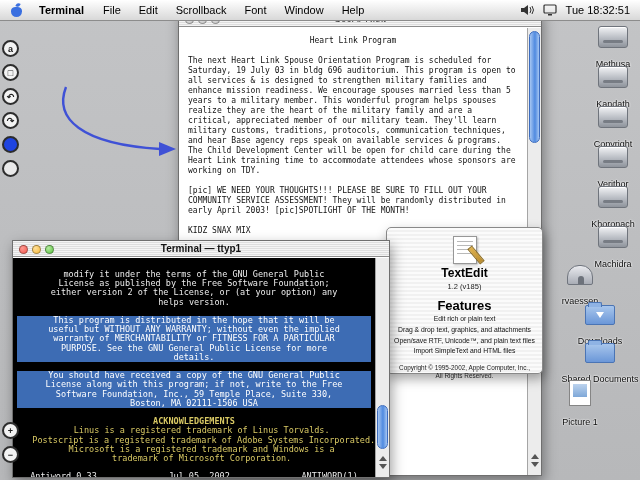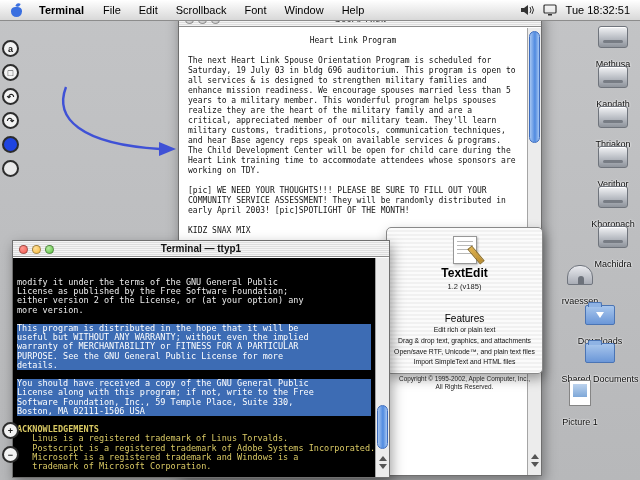--- a/index.html
+++ b/index.html
@@ -89,30 +89,30 @@
     box-shadow:2px 5px 12px rgba(0,0,0,.35); }
   .te-icon { width:24px; height:28px; margin:8px auto 2px; background:#fff;
     border:1px solid #979797; position:relative;
     box-shadow:1px 1px 2px rgba(0,0,0,.25); }
   .te-icon::before { content:""; position:absolute; left:3px; right:3px; top:4px; height:16px;
     background:repeating-linear-gradient(180deg,#b9b9b9 0 1px,transparent 1px 4px); }
   .te-icon::after { content:""; position:absolute; right:-3px; bottom:-2px; width:4px; height:18px;
     background:linear-gradient(#e0b24e,#b98c2e); transform:rotate(-40deg); border:1px solid #8a6a20; }
   .about-app { font-size:12px; font-weight:bold; margin-top:2px; }
   .about-ver { font-size:7.5px; margin-top:2px; color:#222; }
-  .about-feat-h { font-size:10px; font-weight:normal; margin-top:22px; }
+  .about-feat-h { font-size:13px; font-weight:bold; margin-top:7px; }
   .about-feat { font-size:6.8px; line-height:8.8px; margin-top:2px; color:#111; }
   .about-copy { font-size:6.4px; line-height:8px; margin-top:8px; padding:0 10px; color:#222; }
 
   
   .term-window { left:12px; top:240px; width:378px; height:238px; z-index:30; }
   .term-content { position:absolute; top:17px; left:0; right:14px; bottom:0;
-    background:#000; padding:20px 4px 2px;
+    background:#000; padding:12px 4px 2px;
     font-family:"DejaVu Sans Mono", monospace; font-size:8.5px; line-height:9.2px;
-    color:#ececec; overflow:hidden; }
+    color:#ececec; overflow:hidden;text-align:center; }
   .tl { white-space:pre; min-height:9.2px; }
   .tl.sel { background:#3d6cb4; color:#fff; }
   .tl.yel { color:#d9c964; }
   .tl.ylb { color:#d9c964; font-weight:bold; }
   .prompt-line { white-space:pre; }
   .cursor { display:inline-block; width:5px; height:8px; background:#bdbdbd; vertical-align:-1px; }
 
   
   .desk-icon { position:absolute; width:64px; display:flex; flex-direction:column;
     align-items:center; z-index:5; }
@@ -187,21 +187,21 @@
   <div class="desk-icon" style="left:581px; top:26px;">
     <div class="drive"></div>
     <div class="di-label">Methusa</div>
   </div>
   <div class="desk-icon" style="left:581px; top:66px;">
     <div class="drive"></div>
     <div class="di-label">Kandath</div>
   </div>
   <div class="desk-icon" style="left:581px; top:106px;">
     <div class="drive"></div>
-    <div class="di-label">Thriakon</div>
+    <div class="di-label">Copyright</div>
   </div>
   <div class="desk-icon" style="left:581px; top:146px;">
     <div class="drive"></div>
     <div class="di-label">Verithor</div>
   </div>
   <div class="desk-icon" style="left:581px; top:186px;">
     <div class="drive"></div>
     <div class="di-label">Khoronach</div>
   </div>
   <div class="desk-icon" style="left:581px; top:226px;">
@@ -272,21 +272,21 @@
         <span class="gem close"></span>
         <span class="gem min"></span>
         <span class="gem zoom"></span>
       </span>
       <span class="win-title active">Terminal — ttyp1</span>
     </div>
     <div class="term-content">
       <div class="tl">modify it under the terms of the GNU General Public</div>
       <div class="tl">License as published by the Free Software Foundation;</div>
       <div class="tl">either version 2 of the License, or (at your option) any</div>
-      <div class="tl">more version.</div>
+      <div class="tl">helps version.</div>
       <div class="tl"></div>
       <div class="tl sel">This program is distributed in the hope that it will be</div>
       <div class="tl sel">useful but WITHOUT ANY WARRANTY; without even the implied</div>
       <div class="tl sel">warranty of MERCHANTABILITY or FITNESS FOR A PARTICULAR</div>
       <div class="tl sel">PURPOSE. See the GNU General Public License for more</div>
       <div class="tl sel">details.</div>
       <div class="tl"></div>
       <div class="tl sel">You should have received a copy of the GNU General Public</div>
       <div class="tl sel">License along with this program; if not, write to the Free</div>
       <div class="tl sel">Software Foundation, Inc., 59 Temple Place, Suite 330,</div>

